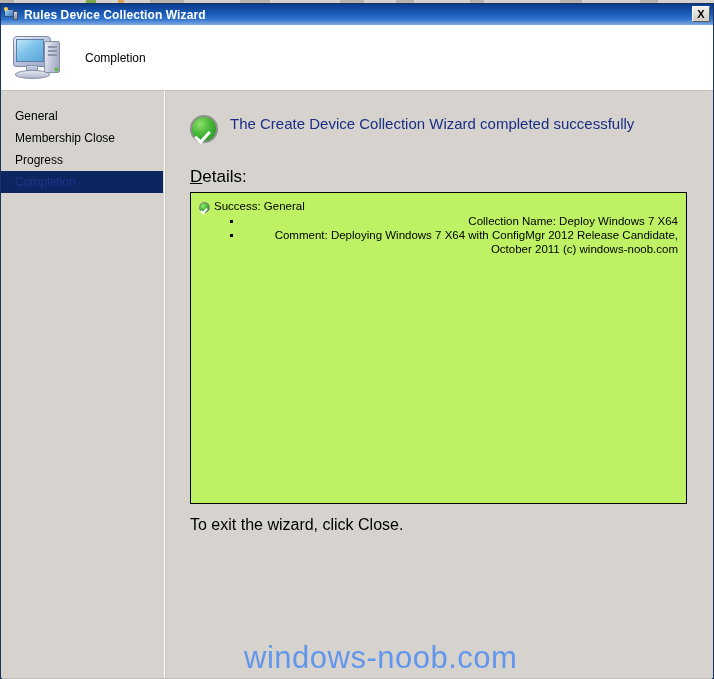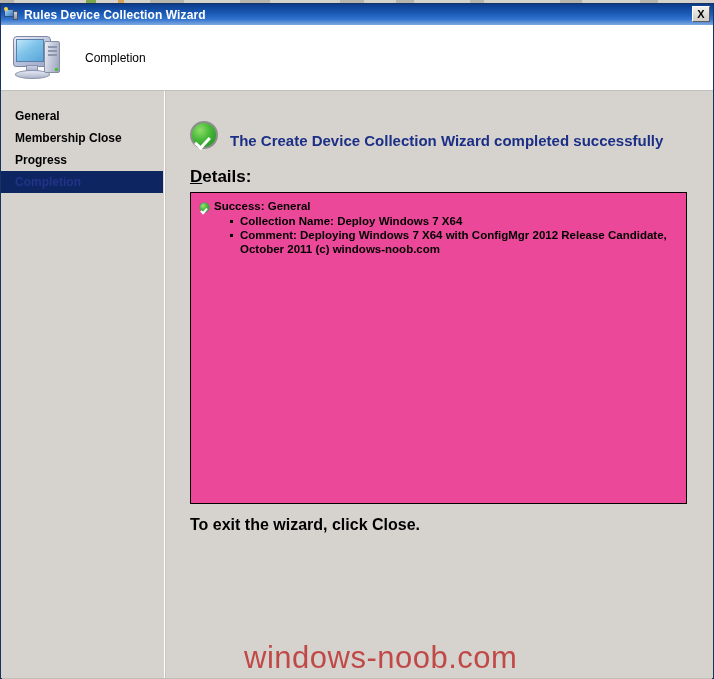--- a/index.html
+++ b/index.html
@@ -181,21 +181,20 @@
     font-size: 12px;
     color: #000000;
     margin-left: 18px;
   }
 
   
   .body-row {
     display: flex;
     height: 587px;
     background: #d6d3ce;
-    font-weight: bold;
   }
   .sidebar {
     width: 164px;
     flex: 0 0 auto;
     padding-top: 14px;
     border-right: 1px solid #ffffff;
     box-sizing: border-box;
     position: relative;
   }
   .sb-item {
@@ -218,21 +217,21 @@
     flex: 1 1 auto;
     position: relative;
     border-left: 1px solid #c8c5be;
     box-sizing: border-box;
     padding-left: 24px;
     padding-top: 24px;
   }
 
   .heading-row {
     display: flex;
-    align-items: flex-end;
+    align-items: flex-start;
     height: 34px;
   }
   .ok-icon-lg {
     width: 28px; height: 28px;
     border-radius: 50%;
     background: radial-gradient(circle at 34% 30%, #8ede6a 0%, #49b939 42%, #1d8a22 100%);
     border: 2px solid #8f8f8f;
     box-sizing: border-box;
     position: relative;
     flex: 0 0 auto;
@@ -257,21 +256,21 @@
     margin-top: 18px;
     font-size: 17px;
     color: #000000;
   }
   .details-label u { text-decoration: underline; }
 
   .details-box {
     margin-top: 5px;
     width: 497px;
     height: 312px;
-    background: #ec4899;
+    background: #bef264;
     border: 1px solid #000000;
     box-sizing: border-box;
     padding: 7px 8px;
     overflow: hidden;
     position: relative;
   }
   .dl-line {
     display: flex;
     align-items: flex-start;
     font-size: 11.5px;
@@ -294,20 +293,21 @@
     left: 2px; top: 4px;
     width: 2px; height: 5px;
     border-right: 2px solid #ffffff;
     border-bottom: 2px solid #ffffff;
     transform: rotate(42deg);
   }
   .dl-bullets {
     margin: 1px 0 0 0;
     padding-left: 31px;
     list-style: none;
+    text-align: right;
   }
   .dl-bullets li {
     font-size: 11.5px;
     color: #000000;
     line-height: 14px;
     position: relative;
     padding-left: 10px;
     margin-bottom: 0px;
   }
   .dl-bullets li::before {
@@ -331,21 +331,21 @@
     border-top: 1px solid #c0bdb6;
     margin: 0 1px;
   }
 
   
   .watermark {
     position: absolute;
     left: 244px;
     top: 640px;
     font-size: 31px;
-    color: #b91c1c;
+    color: #3b82f6;
     opacity: 0.75;
     letter-spacing: 0.5px;
     white-space: nowrap;
     pointer-events: none;
     font-family: "Liberation Sans", sans-serif;
   }
 </style>
 </head>
 <body>
 

